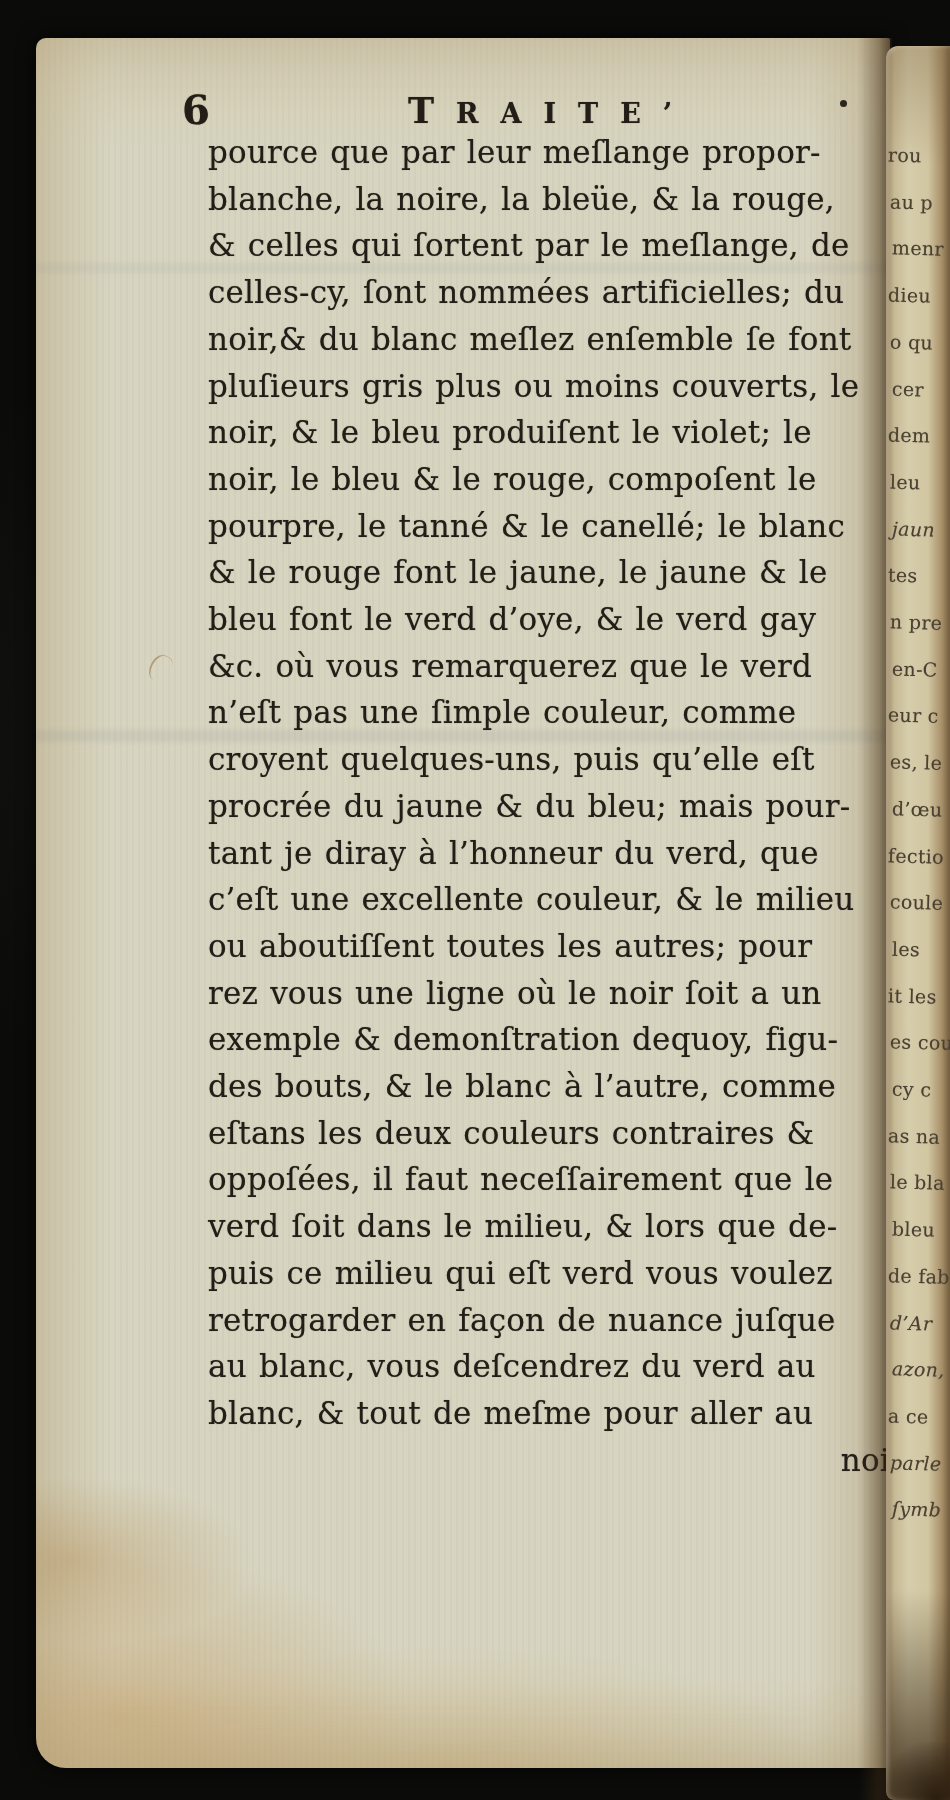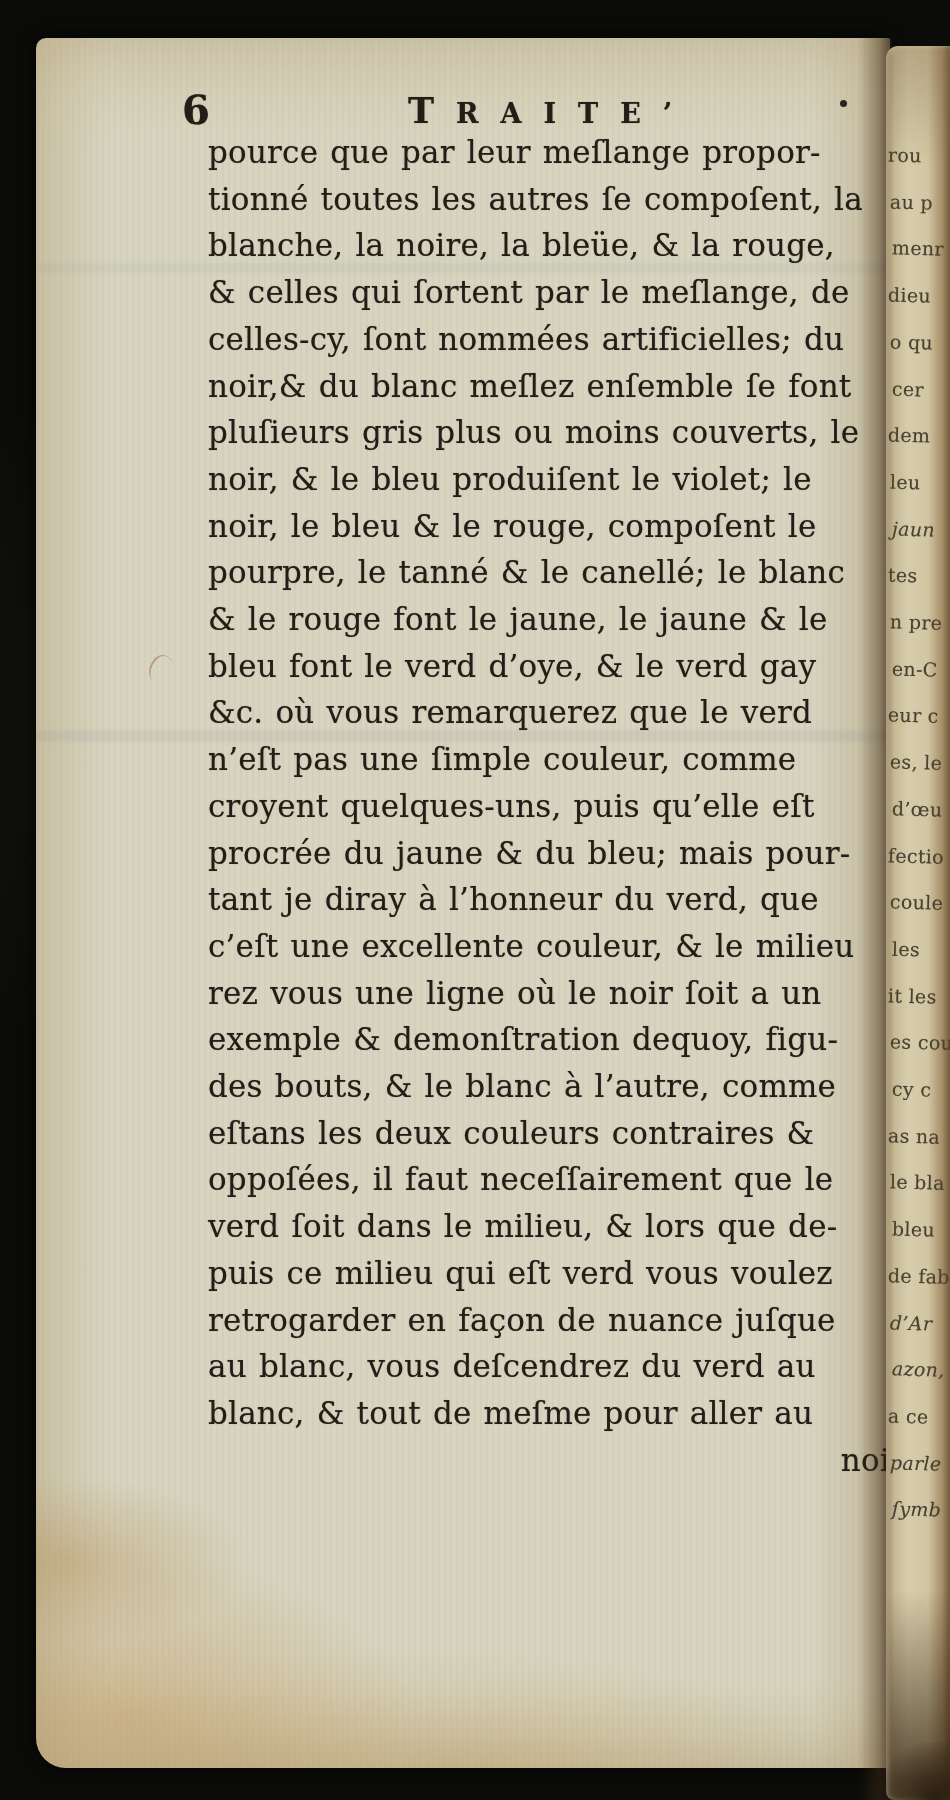--- a/index.html
+++ b/index.html
@@ -130,37 +130,37 @@
     <div class="band"></div>
     <div class="band2"></div>
     <div class="fiber"></div>
 
     <div class="pagenum">6</div>
     <div class="runtitle">TRAITE’</div>
     <div class="titledot"></div>
 
     <div class="textblock" id="body-lines">
         <div class="tl">pource que par leur meſlange propor-</div>
-        <div class="tl">tionné toutes les autres ſe compoſent, la</div>
         <div class="tl">blanche, la noire, la bleüe, &amp; la rouge,</div>
         <div class="tl">&amp; celles qui ſortent par le meſlange, de</div>
         <div class="tl">celles-cy, ſont nommées artificielles; du</div>
         <div class="tl">noir,&amp; du blanc meſlez enſemble ſe font</div>
         <div class="tl">pluſieurs gris plus ou moins couverts, le</div>
         <div class="tl">noir, &amp; le bleu produiſent le violet; le</div>
         <div class="tl">noir, le bleu &amp; le rouge, compoſent le</div>
         <div class="tl">pourpre, le tanné &amp; le canellé; le blanc</div>
         <div class="tl">&amp; le rouge font le jaune, le jaune &amp; le</div>
         <div class="tl">bleu font le verd d’oye, &amp; le verd gay</div>
         <div class="tl">&amp;c. où vous remarquerez que le verd</div>
         <div class="tl">n’eſt pas une ſimple couleur, comme</div>
         <div class="tl">croyent quelques-uns, puis qu’elle eſt</div>
         <div class="tl">procrée du jaune &amp; du bleu; mais pour-</div>
         <div class="tl">tant je diray à l’honneur du verd, que</div>
         <div class="tl">c’eſt une excellente couleur, &amp; le milieu</div>
+        <div class="tl">ou aboutiſſent toutes les autres; pour</div>
         <div class="tl">rez vous une ligne où le noir ſoit a un</div>
         <div class="tl">exemple &amp; demonſtration dequoy, figu-</div>
         <div class="tl">des bouts, &amp; le blanc à l’autre, comme</div>
         <div class="tl">eſtans les deux couleurs contraires &amp;</div>
         <div class="tl">oppoſées, il faut neceſſairement que le</div>
         <div class="tl">verd ſoit dans le milieu, &amp; lors que de-</div>
         <div class="tl">puis ce milieu qui eſt verd vous voulez</div>
         <div class="tl">retrogarder en façon de nuance juſque</div>
         <div class="tl">au blanc, vous deſcendrez du verd au</div>
         <div class="tl">blanc, &amp; tout de meſme pour aller au</div>

